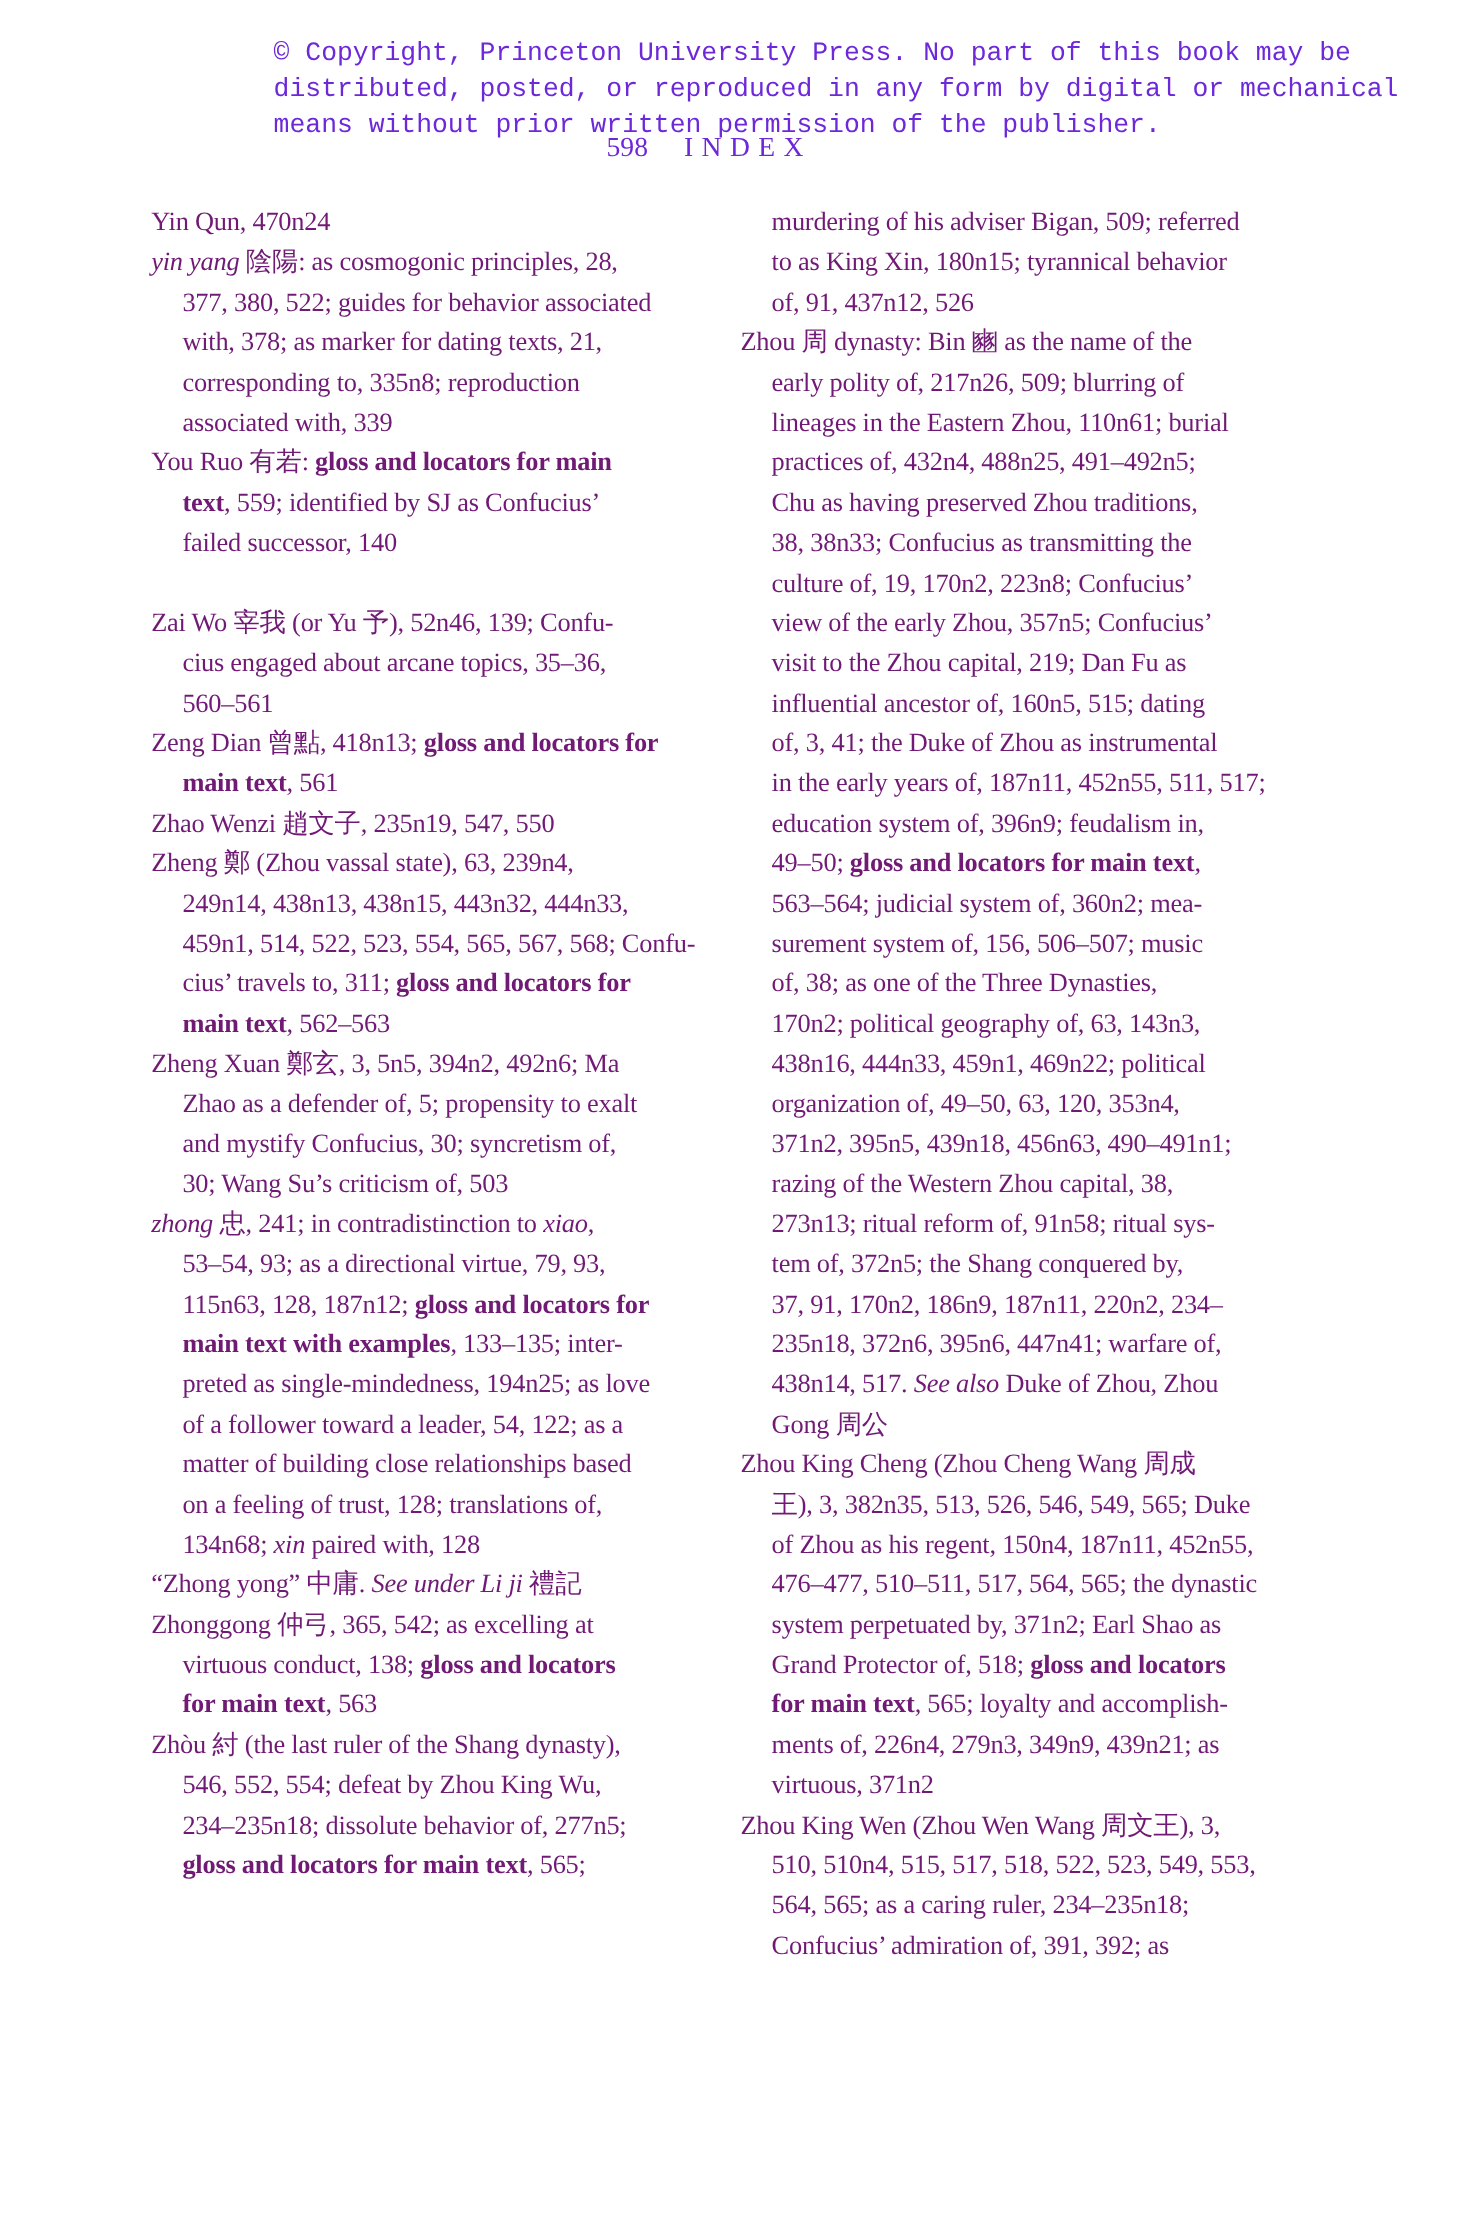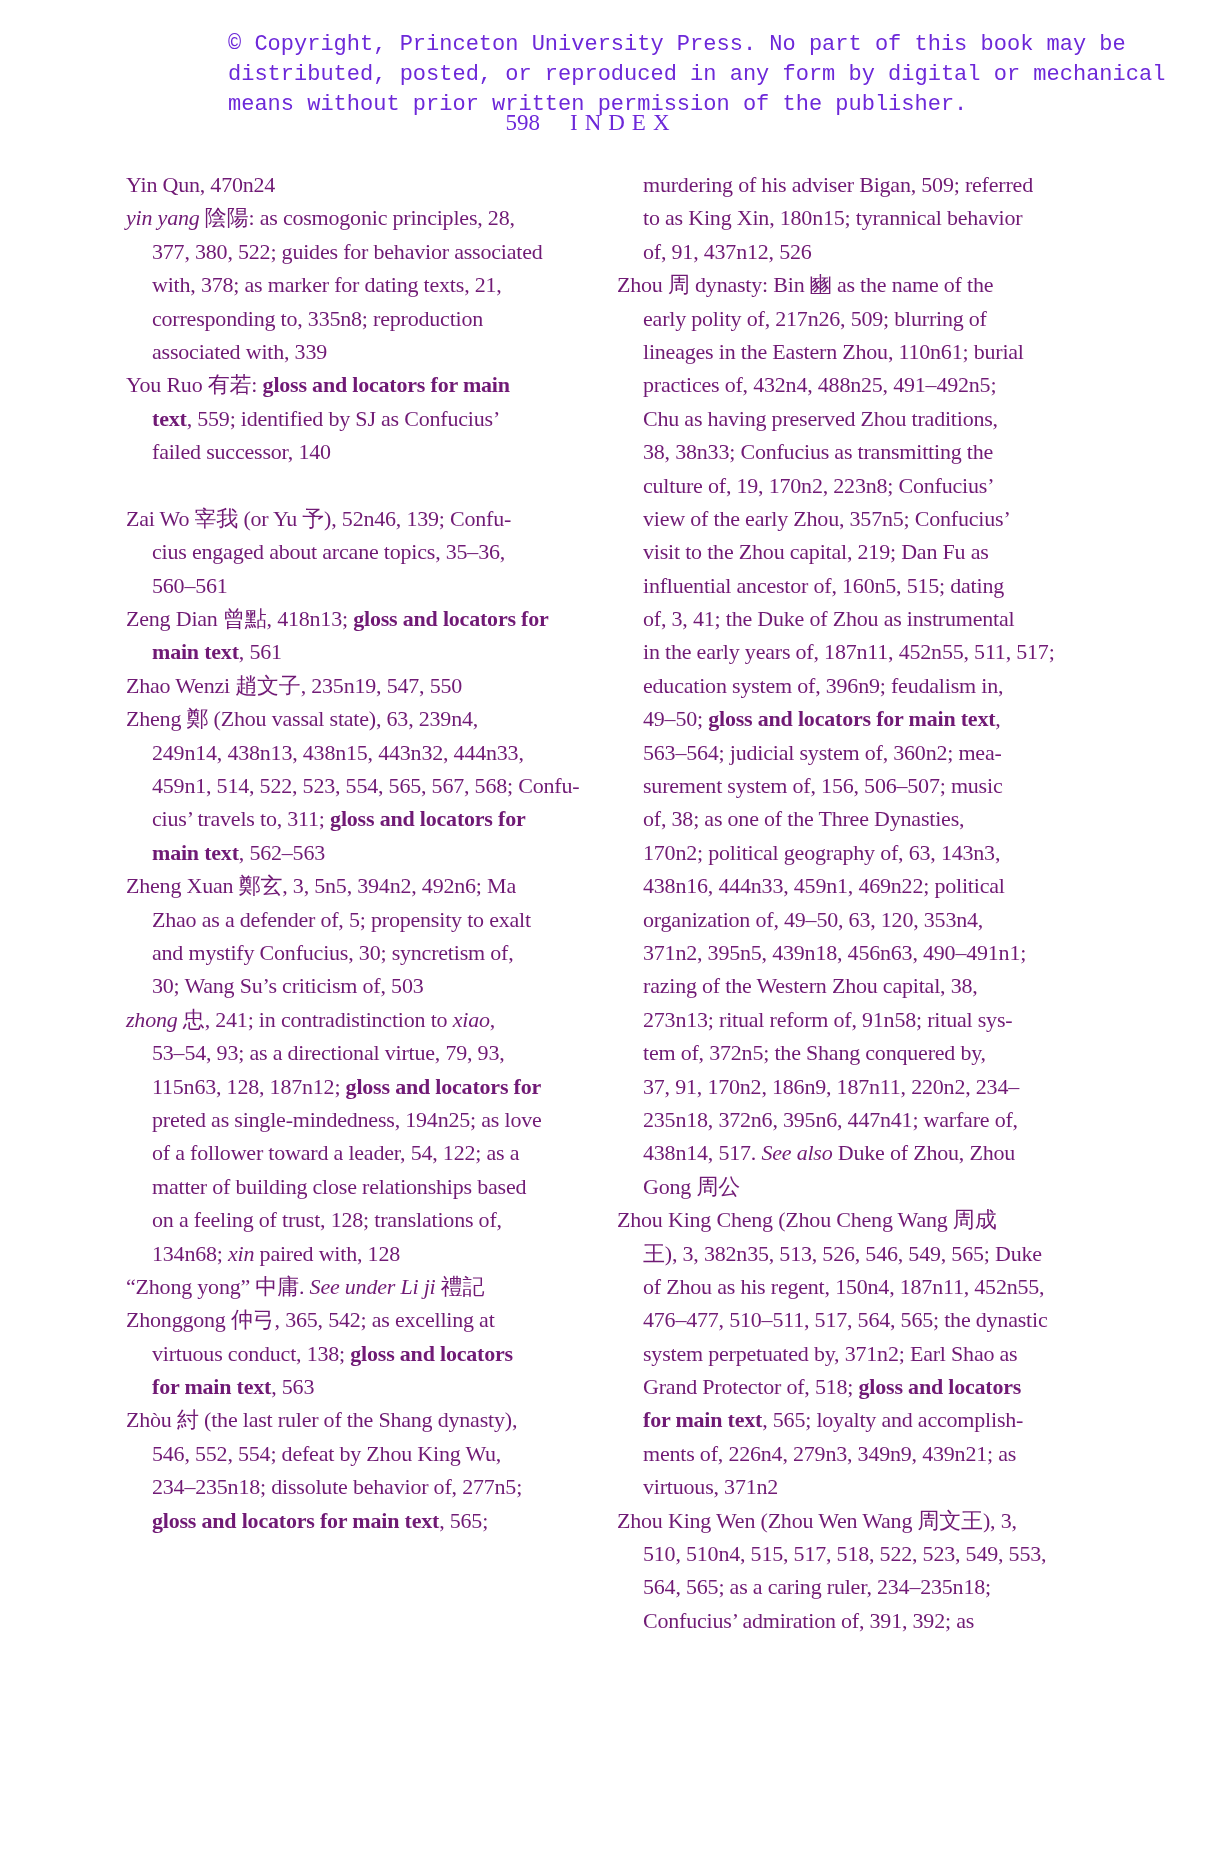--- a/index.html
+++ b/index.html
@@ -74,20 +74,21 @@
     <div class="line cont"><span>459n1, 514, 522, 523, 554, 565, 567, 568; Confu-</span></div>
     <div class="line cont"><span>cius’ travels to, 311; </span><span class="bold">gloss and locators for</span></div>
     <div class="line cont"><span class="bold">main text</span><span>, 562–563</span></div>
     <div class="line"><span>Zheng Xuan 鄭玄, 3, 5n5, 394n2, 492n6; Ma</span></div>
     <div class="line cont"><span>Zhao as a defender of, 5; propensity to exalt</span></div>
     <div class="line cont"><span>and mystify Confucius, 30; syncretism of,</span></div>
     <div class="line cont"><span>30; Wang Su’s criticism of, 503</span></div>
     <div class="line"><span class="italic">zhong</span><span> 忠, 241; in contradistinction to </span><span class="italic">xiao</span><span>,</span></div>
     <div class="line cont"><span>53–54, 93; as a directional virtue, 79, 93,</span></div>
     <div class="line cont"><span>115n63, 128, 187n12; </span><span class="bold">gloss and locators for</span></div>
+    <div class="line cont"><span class="bold">main text with examples</span><span>, 133–135; inter-</span></div>
     <div class="line cont"><span>preted as single-mindedness, 194n25; as love</span></div>
     <div class="line cont"><span>of a follower toward a leader, 54, 122; as a</span></div>
     <div class="line cont"><span>matter of building close relationships based</span></div>
     <div class="line cont"><span>on a feeling of trust, 128; translations of,</span></div>
     <div class="line cont"><span>134n68; </span><span class="italic">xin</span><span> paired with, 128</span></div>
     <div class="line"><span>“Zhong yong” 中庸. </span><span class="italic">See under Li ji</span><span> 禮記</span></div>
     <div class="line"><span>Zhonggong 仲弓, 365, 542; as excelling at</span></div>
     <div class="line cont"><span>virtuous conduct, 138; </span><span class="bold">gloss and locators</span></div>
     <div class="line cont"><span class="bold">for main text</span><span>, 563</span></div>
     <div class="line"><span>Zhòu 紂 (the last ruler of the Shang dynasty),</span></div>

